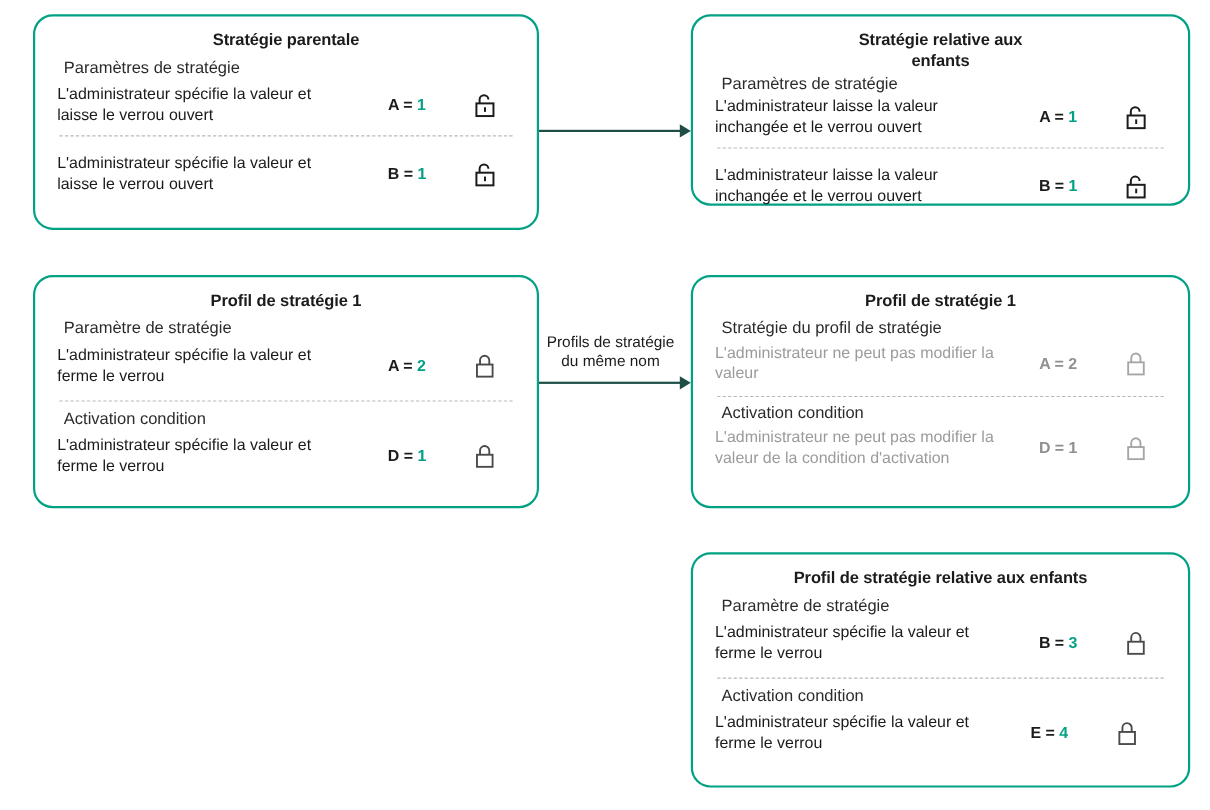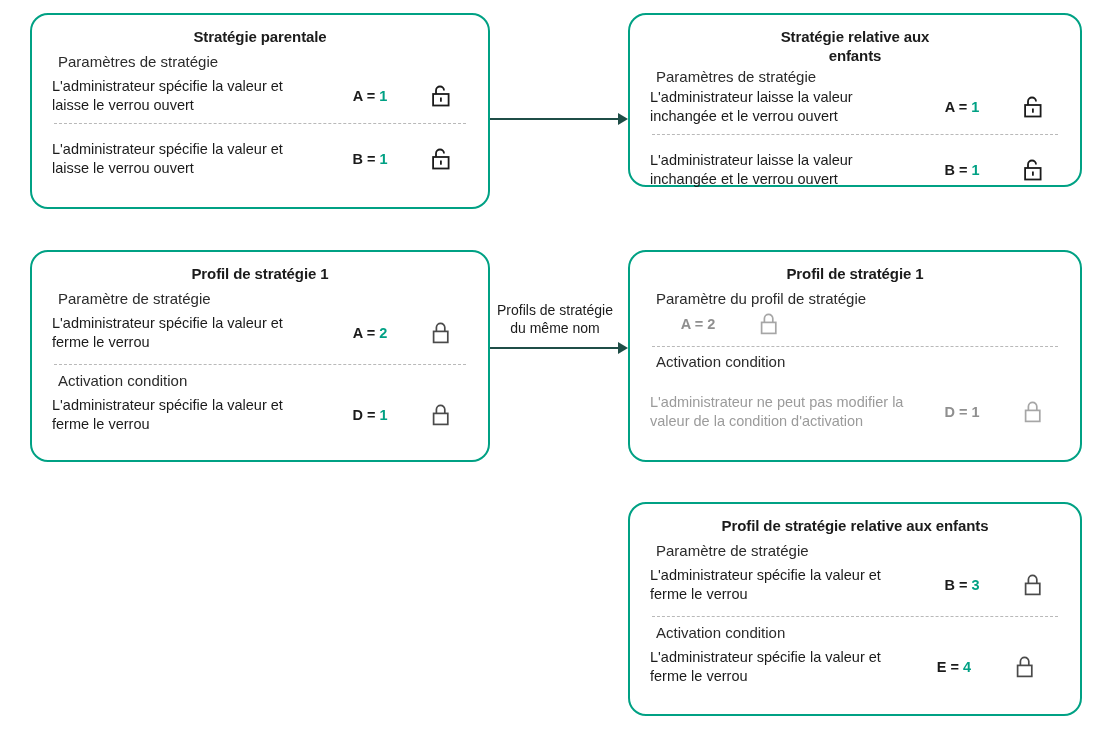--- a/index.html
+++ b/index.html
@@ -186,33 +186,34 @@
         <svg class="lock" width="22" height="24" viewBox="0 0 22 24" aria-hidden="true">
           <path d="M6.4 10.4 V6.6 A4.2 4.2 0 0 1 14.8 6.6 V10.4" fill="none" stroke="#4a4a4a" stroke-width="1.7"></path>
           <rect x="3.6" y="10.4" width="14.2" height="11" fill="none" stroke="#4a4a4a" stroke-width="1.7"></rect>
         </svg>
       </div>
     </div>
   </div>
 
   <div class="card" style="left:628px;top:250px;width:454px;height:212px;">
     <div class="card-title">Profil de stratégie 1</div>
-    <div class="section-label">Paramètre du profil de stratégie</div>
+    <div class="section-label">Stratégie du profil de stratégie</div>
     <div class="row dim" style="margin-top:2px;">
+      <div class="desc">L'administrateur ne peut pas modifier la valeur</div>
       <div class="value"><span>A</span> <span>=</span> <span class="num">2</span></div>
       <div class="lockcell">
         <svg class="lock" width="22" height="24" viewBox="0 0 22 24" aria-hidden="true">
           <path d="M6.4 10.4 V6.6 A4.2 4.2 0 0 1 14.8 6.6 V10.4" fill="none" stroke="#a6a6a6" stroke-width="1.7"></path>
           <rect x="3.6" y="10.4" width="14.2" height="11" fill="none" stroke="#a6a6a6" stroke-width="1.7"></rect>
         </svg>
       </div>
     </div>
     <div class="divider" style="margin-top:8px;"></div>
     <div class="section-label" style="padding-top:5px;">Activation condition</div>
-    <div class="row dim" style="margin-top:20px;">
+    <div class="row dim" style="margin-top:2px;">
       <div class="desc">L'administrateur ne peut pas modifier  la valeur de la condition d'activation</div>
       <div class="value"><span>D</span> <span>=</span> <span class="num">1</span></div>
       <div class="lockcell">
         <svg class="lock" width="22" height="24" viewBox="0 0 22 24" aria-hidden="true">
           <path d="M6.4 10.4 V6.6 A4.2 4.2 0 0 1 14.8 6.6 V10.4" fill="none" stroke="#a6a6a6" stroke-width="1.7"></path>
           <rect x="3.6" y="10.4" width="14.2" height="11" fill="none" stroke="#a6a6a6" stroke-width="1.7"></rect>
         </svg>
       </div>
     </div>
   </div>

